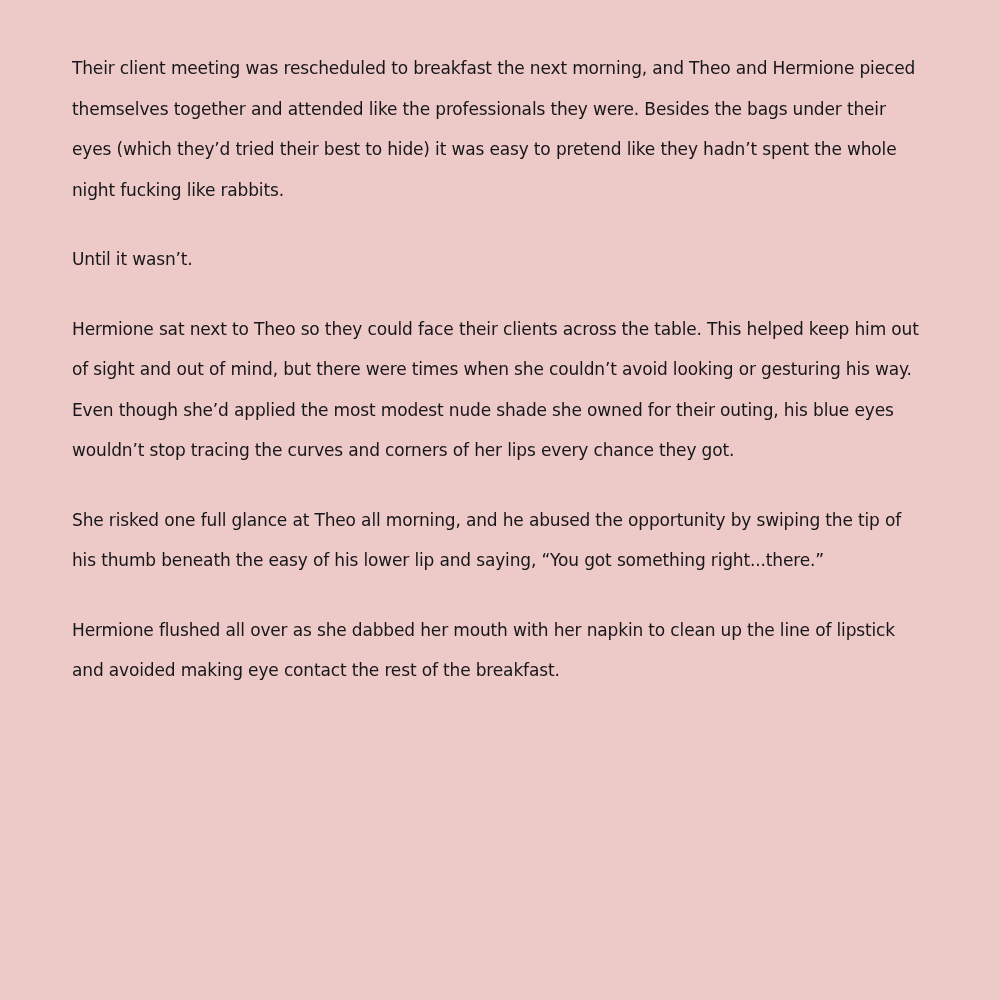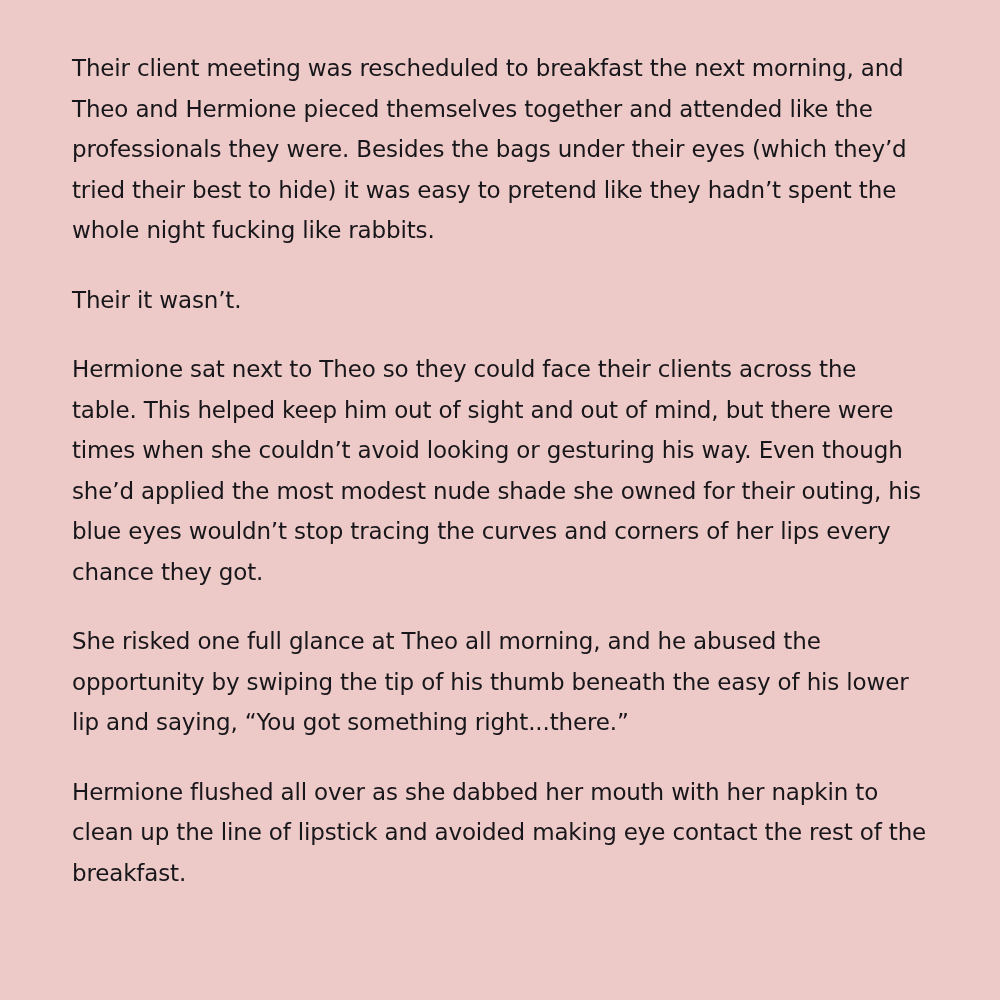--- a/index.html
+++ b/index.html
@@ -16,38 +16,38 @@
   .page {
     box-sizing: border-box;
     width: 1000px;
     height: 1000px;
     padding: 48px 72px 40px 72px;
     background: #edc9c7;
   }
   .prose {
     color: #17161a;
     font-family: "DejaVu Sans", sans-serif;
-    font-size: 23px;
+    font-size: 17px;
     line-height: 40.5px;
     letter-spacing: -0.15px;
     font-weight: 400;
   }
   .para {
     margin: 0 0 29px 0;
     max-width: 860px;
     white-space: pre-wrap;
   }
   .para:last-child {
     margin-bottom: 12px;
   }
 </style>
 </head>
 <body style="background: rgb(237, 201, 199);">
 
 <div class="page" style="background: rgb(237, 201, 199);">
   <div class="prose" style="color: rgb(23, 22, 26);">
     <p class="para">Their client meeting was rescheduled to breakfast the next morning, and Theo and Hermione pieced themselves together and attended like the professionals they were. Besides the bags under their eyes (which they’d tried their best to hide) it was easy to pretend like they hadn’t spent the whole night fucking like rabbits.</p>
-    <p class="para">Their it wasn’t.</p>
+    <p class="para">Until it wasn’t.</p>
     <p class="para">Hermione sat next to Theo so they could face their clients across the table. This helped keep him out of sight and out of mind, but there were times when she couldn’t avoid looking or gesturing his way. Even though she’d applied the most modest nude shade she owned for their outing, his blue eyes wouldn’t stop tracing the curves and corners of her lips every chance they got.</p>
     <p class="para">She risked one full glance at Theo all morning, and he abused the opportunity by swiping the tip of his thumb beneath the easy of his lower lip and saying, “You got something right...there.”</p>
     <p class="para">Hermione flushed all over as she dabbed her mouth with her napkin to clean up the line of lipstick and avoided making eye contact the rest of the breakfast.</p>
   </div>
 </div>
 
 </body></html>

